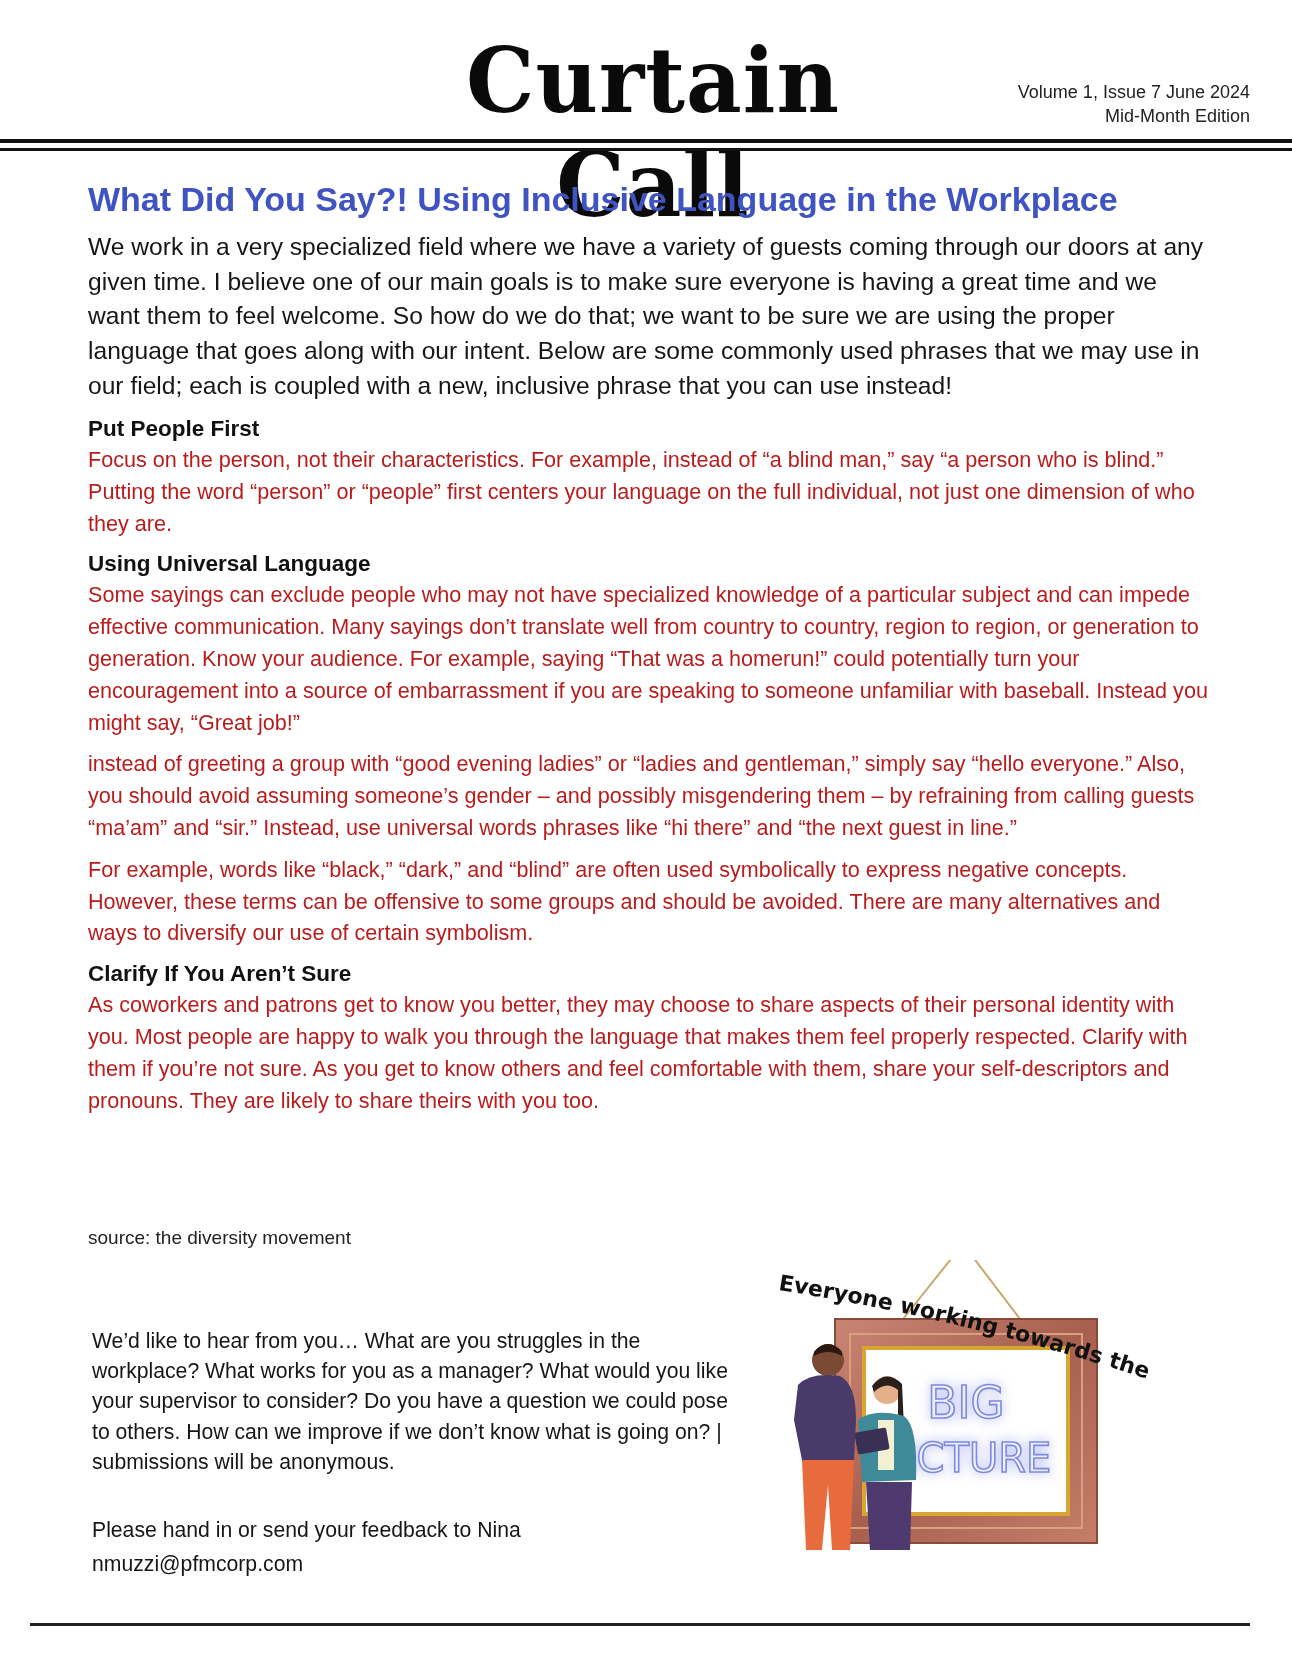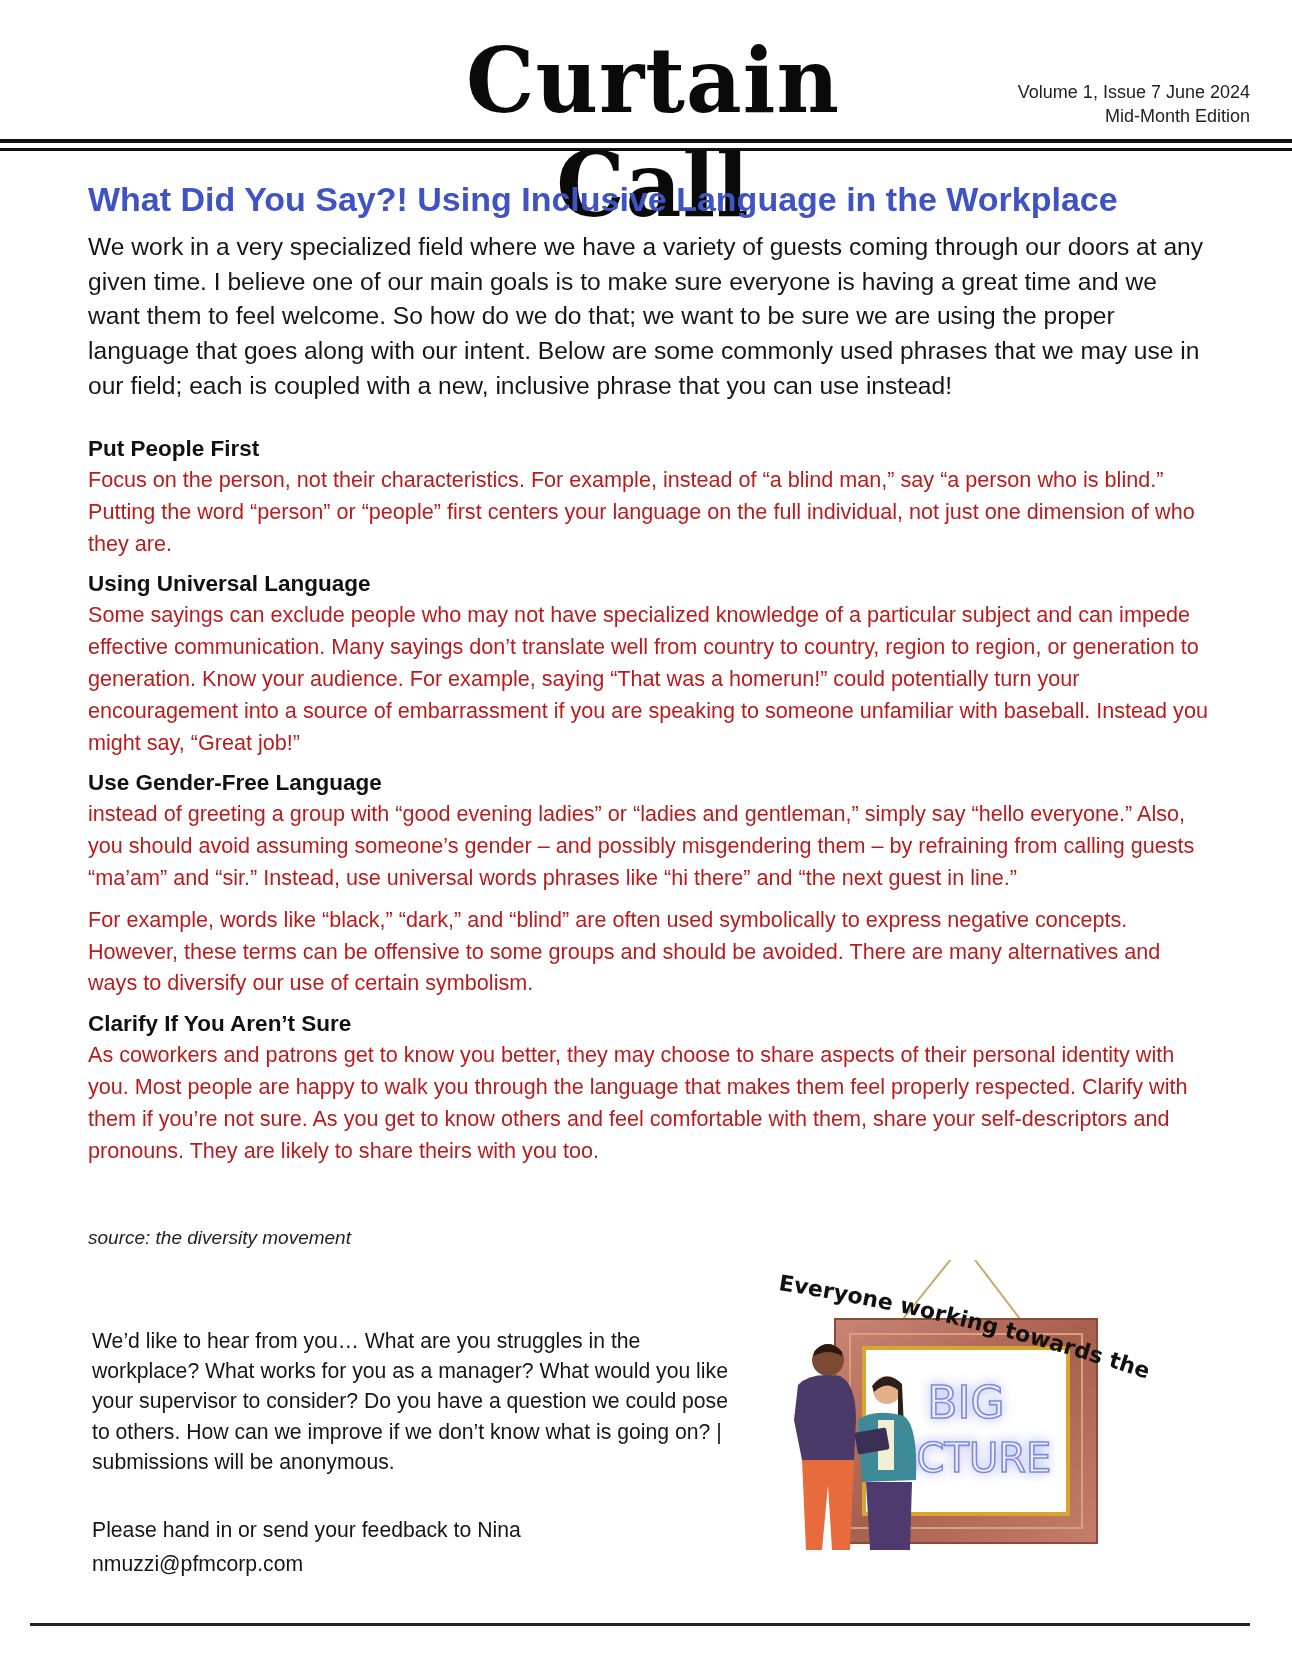--- a/index.html
+++ b/index.html
@@ -20,27 +20,27 @@
 
   .headline {
     position: absolute; left: 88px; top: 178px;
     font-family: "Liberation Sans", sans-serif; font-weight: bold; font-size: 34px; line-height: 42px;
     color: #3f54c2; white-space: nowrap; text-align: right;
   }
   .intro {
     position: absolute; left: 88px; top: 230px; width: 1120px;
     font-size: 24.6px; line-height: 34.7px; color: #161616;
   }
-  .sections { position: absolute; left: 88px; top: 434px; width: 1120px; }
+  .sections { position: absolute; left: 88px; top: 414px; width: 1120px; }
   .section { margin-bottom: 10px; }
   .section-heading { font-weight: bold; font-size: 22.5px; line-height: 30px; color: #111; }
   .section-body { font-size: 21.6px; line-height: 31.8px; color: #b91c1c; }
   .source {
     position: absolute; left: 88px; top: 1227px;
-    font-family: "Liberation Sans", sans-serif; font-style: italic; font-size: 19px; color: #222;
+    font-family: "Liberation Sans", sans-serif; font-size: 19px; color: #222;
   }
 
   .feedback {
     position: absolute; left: 88px; top: 1322px; width: 660px;
     font-size: 21.2px; line-height: 30.2px; color: #161616;
   }
   .feedback p { margin: 4px; }
   .feedback .gap { height: 30px; }
 
   .illustration { position: absolute; left: 770px; top: 1260px; width: 510px; height: 330px; }
@@ -66,21 +66,20 @@
 <div class="sections">
   <div class="section">
     <div class="section-heading">Put People First</div>
     <div class="section-body">Focus on the person, not their characteristics. For example, instead of “a blind man,” say “a person who is blind.” Putting the word “person” or “people” first centers your language on the full individual, not just one dimension of who they are.</div>
   </div>
   <div class="section">
     <div class="section-heading">Using Universal Language</div>
     <div class="section-body">Some sayings can exclude people who may not have specialized knowledge of a particular subject and can impede effective communication. Many sayings don’t translate well from country to country, region to region, or generation to generation. Know your audience. For example, saying “That was a homerun!” could potentially turn your encouragement into a source of embarrassment if you are speaking to someone unfamiliar with baseball. Instead you might say, “Great job!”</div>
   </div>
   <div class="section">
-    <div class="section-heading">Use Gender-Free Language</div>
     <div class="section-body">instead of greeting a group with “good evening ladies” or “ladies and gentleman,” simply say “hello everyone.” Also, you should avoid assuming someone’s gender – and possibly misgendering them – by refraining from calling guests “ma’am” and “sir.” Instead, use universal words phrases like “hi there” and “the next guest in line.”</div>
   </div>
   <div class="section">
     <div class="section-body">For example, words like “black,” “dark,” and “blind” are often used symbolically to express negative concepts. However, these terms can be offensive to some groups and should be avoided. There are many alternatives and ways to diversify our use of certain symbolism.</div>
   </div>
   <div class="section">
     <div class="section-heading">Clarify If You Aren’t Sure</div>
     <div class="section-body">As coworkers and patrons get to know you better, they may choose to share aspects of their personal identity with you. Most people are happy to walk you through the language that makes them feel properly respected. Clarify with them if you’re not sure. As you get to know others and feel comfortable with them, share your self-descriptors and pronouns. They are likely to share theirs with you too.</div>
   </div>
 </div>

